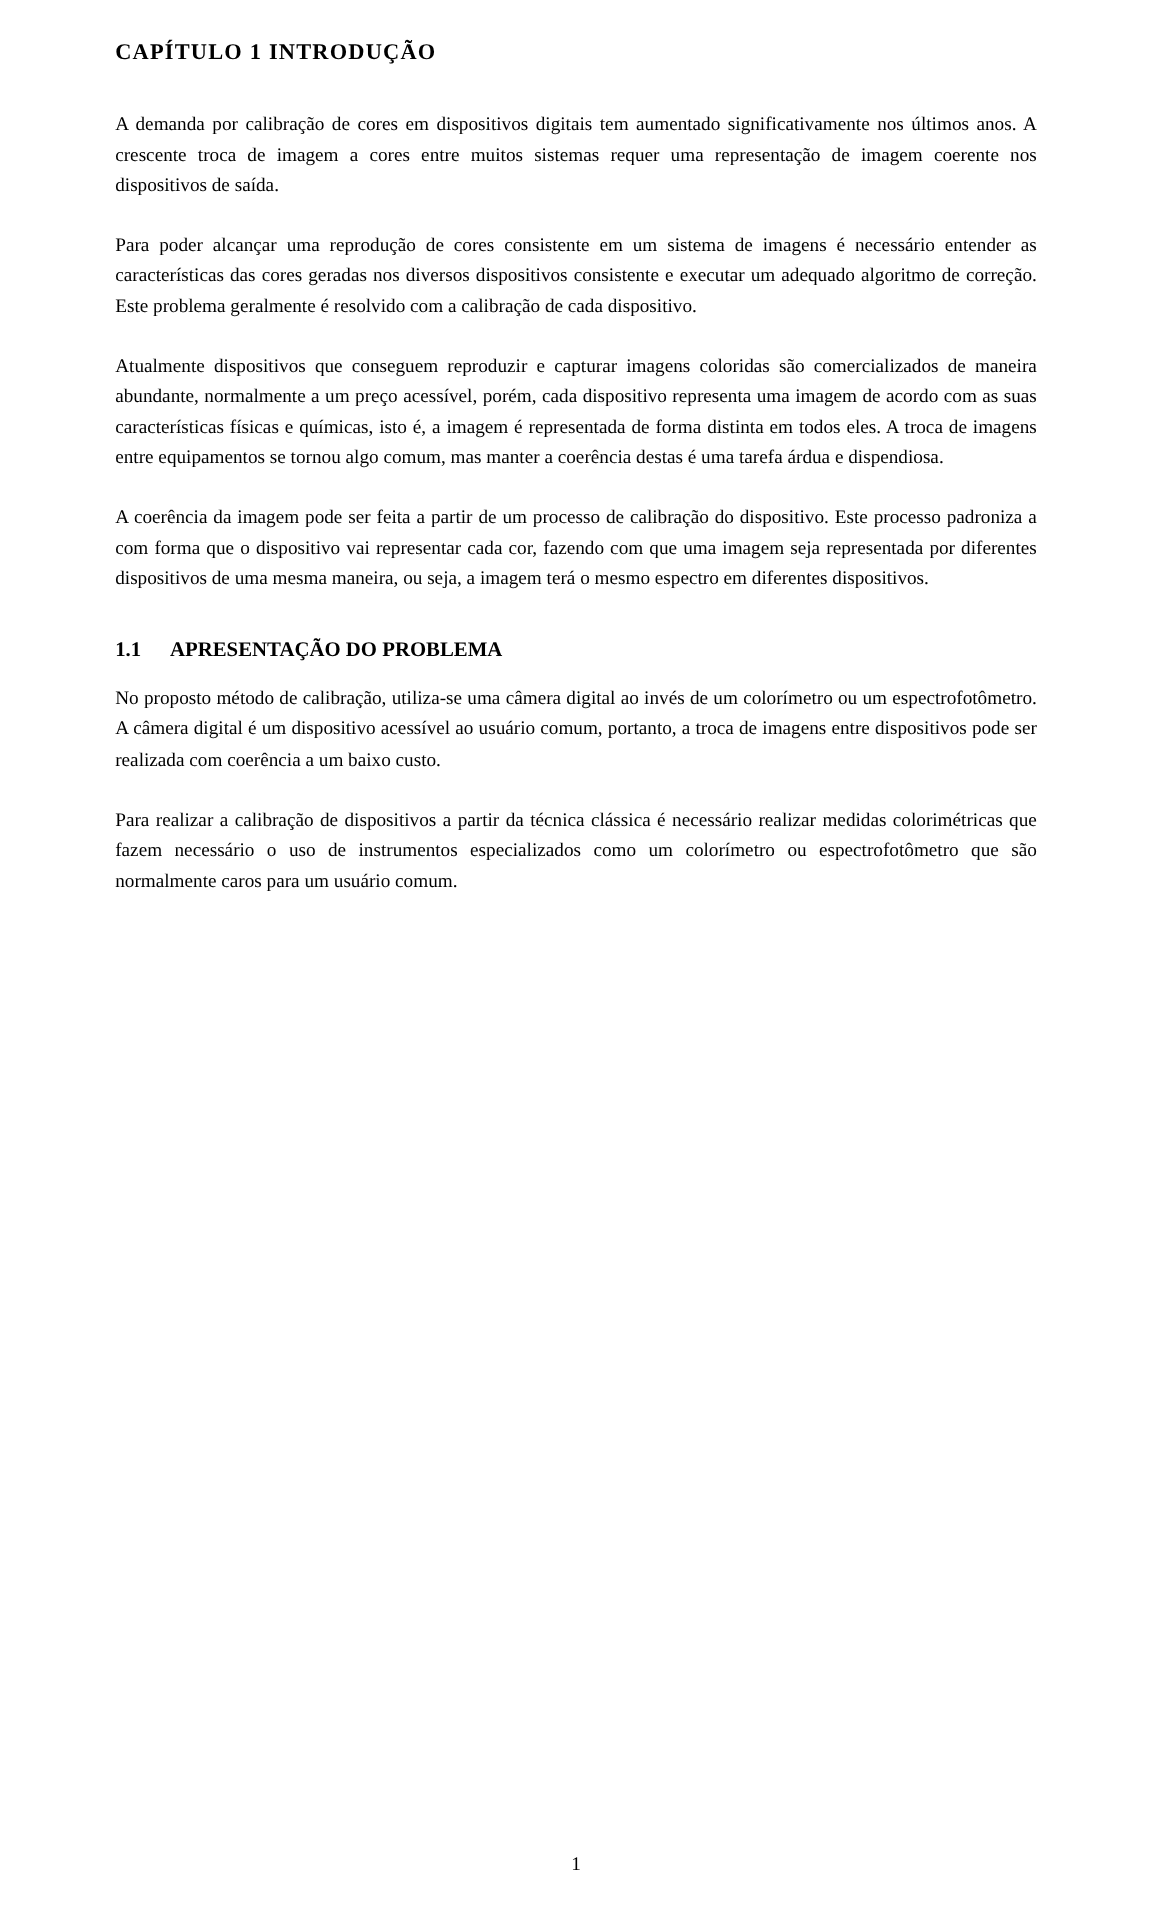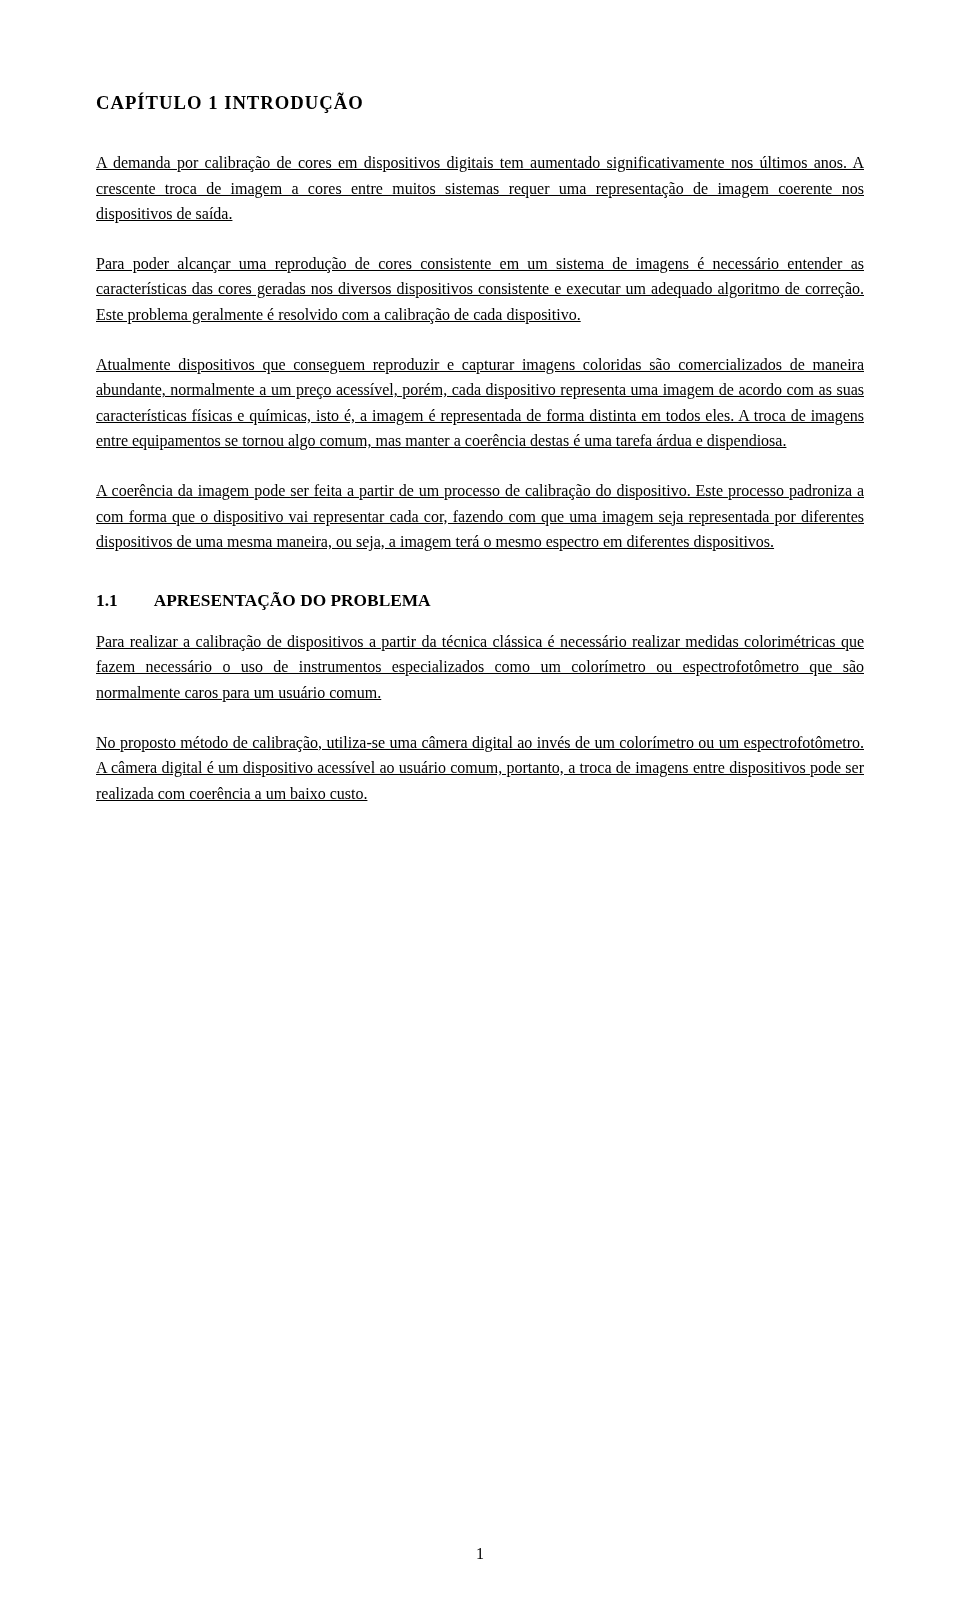--- a/index.html
+++ b/index.html
@@ -11,51 +11,50 @@
     body {
       background: #ffffff;
       font-family: "Times New Roman", Times, serif;
       font-size: 12pt;
       color: #000000;
     }
 
     .page {
       width: 960px;
       min-height: 1599px;
-      padding: 92px 96px 72px 96px;
+      padding: 33px 96px 72px 96px;
       background: #ffffff;
       position: relative;
     }
 
     .chapter-title {
       text-align: left;
       font-size: 14pt;
       font-weight: bold;
       margin-bottom: 36px;
       letter-spacing: 1px;
     }
 
     .body-text {
       text-align: justify;
       line-height: 1.6;
       margin-bottom: 18px;
       font-size: 12pt;
-      text-decoration: underline;
     }
 
     .section-title {
       font-size: 13pt;
       font-weight: bold;
       margin-top: 36px;
       margin-bottom: 18px;
       text-align: left;
     }
 
     .section-number {
-      margin-right: 36px;
+      margin-right: 24px;
     }
 
     .page-number {
       text-align: center;
       position: absolute;
       bottom: 36px;
       left: 0;
       right: 0;
       font-size: 12pt;
     }
@@ -76,19 +75,19 @@
   <p class="body-text paragraph-spacing">Para poder alcançar uma reprodução de cores consistente em um sistema de imagens é necessário entender as características das cores geradas nos diversos dispositivos consistente e executar um adequado algoritmo de correção. Este problema geralmente é resolvido com a calibração de cada dispositivo.</p>
 
   <p class="body-text paragraph-spacing">Atualmente dispositivos que conseguem reproduzir e capturar imagens coloridas são comercializados de maneira abundante, normalmente a um preço acessível, porém, cada dispositivo representa uma imagem de acordo com as suas características físicas e químicas, isto é, a imagem é representada de forma distinta em todos eles. A troca de imagens entre equipamentos se tornou algo comum, mas manter a coerência destas é uma tarefa árdua e dispendiosa.</p>
 
   <p class="body-text paragraph-spacing">A coerência da imagem pode ser feita a partir de um processo de calibração do dispositivo. Este processo padroniza a com forma que o dispositivo vai representar cada cor, fazendo com que uma imagem seja representada por diferentes dispositivos de uma mesma maneira, ou seja, a imagem terá o mesmo espectro em diferentes dispositivos.</p>
 
   <h2 class="section-title">
     <span class="section-number">1.1</span><span>APRESENTAÇÃO DO PROBLEMA</span>
   </h2>
 
+  <p class="body-text paragraph-spacing">No proposto método de calibração, utiliza-se uma câmera digital ao invés de um colorímetro ou um espectrofotômetro. A câmera digital é um dispositivo acessível ao usuário comum, portanto, a troca de imagens entre dispositivos pode ser realizada com coerência a um baixo custo.</p>
+
   <p class="body-text paragraph-spacing">Para realizar a calibração de dispositivos a partir da técnica clássica é necessário realizar medidas colorimétricas que fazem necessário o uso de instrumentos especializados como um colorímetro ou espectrofotômetro que são normalmente caros para um usuário comum.</p>
-
-  <p class="body-text paragraph-spacing">No proposto método de calibração, utiliza-se uma câmera digital ao invés de um colorímetro ou um espectrofotômetro. A câmera digital é um dispositivo acessível ao usuário comum, portanto, a troca de imagens entre dispositivos pode ser realizada com coerência a um baixo custo.</p>
 
   <div class="page-number">1</div>
 
 </div>
 
 </body></html>

